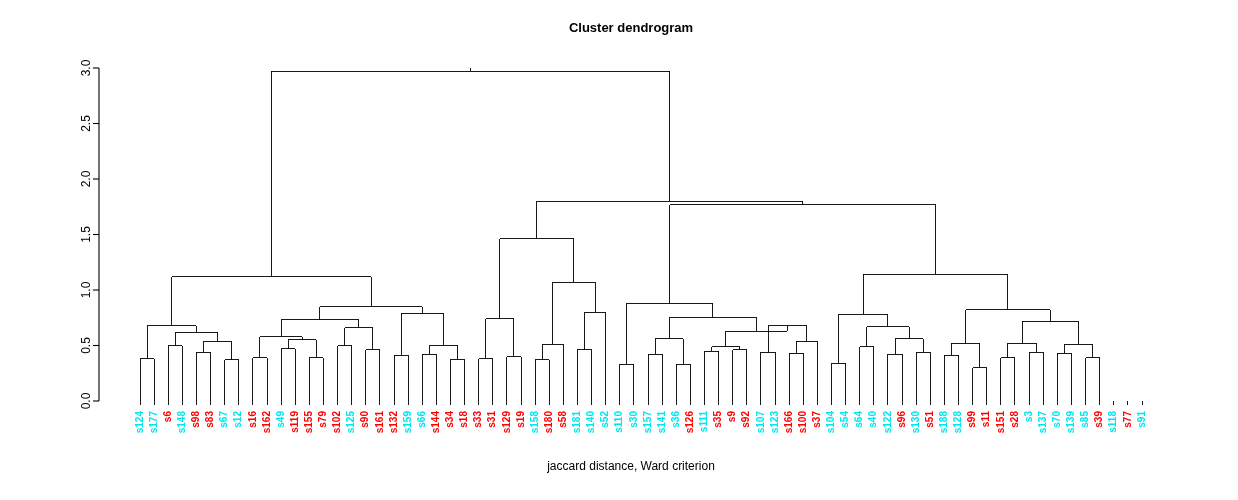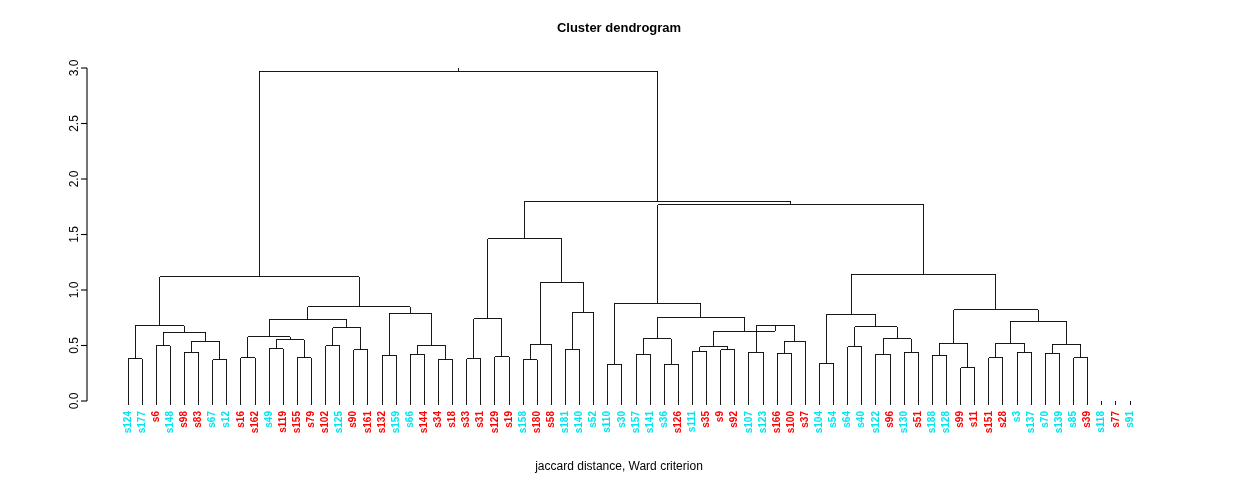--- a/index.html
+++ b/index.html
@@ -1,18 +1,18 @@
 <!DOCTYPE html>
 <html><head>
 <meta charset="utf-8">
 <style>
   html,body{margin:0;padding:0;background:#ffffff;}
   body{width:1238px;height:500px;overflow:hidden;
        font-family:"Liberation Sans", sans-serif;}
-  #plot{position:relative;width:1014px;height:500px;}
+  #plot{position:relative;width:1014px;height:500px;padding-left:12px;}
   svg{display:block;}
   .title{font-weight:bold;font-size:13px;fill:#000;}
   .xlab{font-size:12px;fill:#000;}
   .ytick{font-size:12px;fill:#000;}
   .leaf{font-size:10px;font-weight:bold;}
   .axisline{stroke:#000;stroke-width:1.1;fill:none;}
   .branch{stroke:#000;stroke-width:0.9;fill:none;shape-rendering:crispEdges;}
 </style>
 </head>
 <body>

